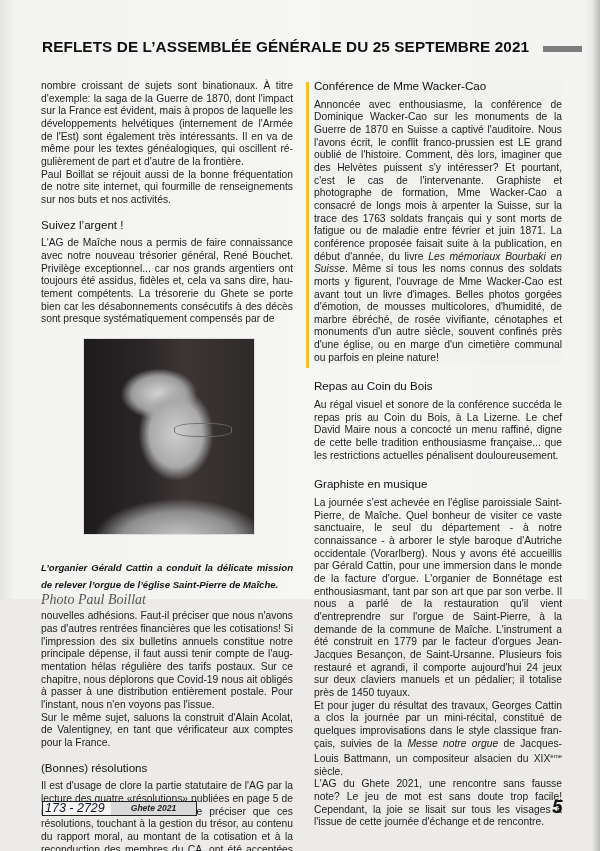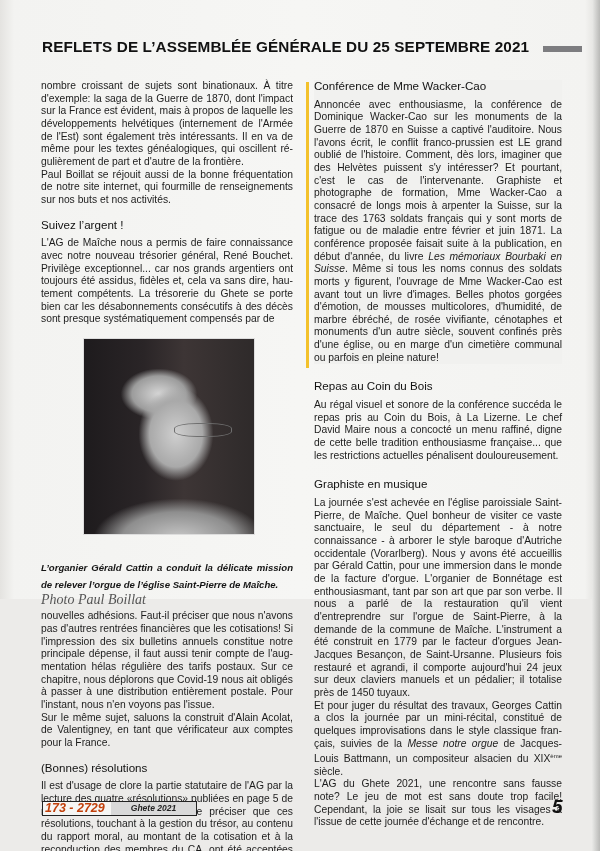--- a/index.html
+++ b/index.html
@@ -52,21 +52,21 @@
   .conf-box {
     position: relative; padding-left: 0; background: #f1f1ef;
   }
   .conf-accent {
     position: absolute; left: -8px; top: 2px; width: 3px; height: 286px; background: #f3c12c;
   }
   .footer-box {
     position: absolute; left: 42px; top: 801px; height: 15px; display: flex; border: 1px solid #222;
   }
   .footer-num {
-    font-weight: bold; font-style: italic; font-size: 12.5px; line-height: 13px; padding: 0 6px 0 2px; background: #f6f6f4; color: #c2410c;
+    font-weight: normal; font-style: italic; font-size: 12.5px; line-height: 13px; padding: 0 6px 0 2px; background: #f6f6f4; color: #0f172a;
   }
   .footer-label {
     font-weight: bold; font-style: italic; font-size: 8.5px; line-height: 13px; padding: 0 20px; background: #d9d9d9; color: #222;
   }
   .page-num {
     position: absolute; left: 552px; top: 796px; font-weight: bold; font-style: italic; font-size: 19px; color: #111;
   }
   sup { font-size: 6px; vertical-align: 4px; }
   .right-edge {
     position: absolute; right: 0; top: 0; width: 8px; height: 851px;

